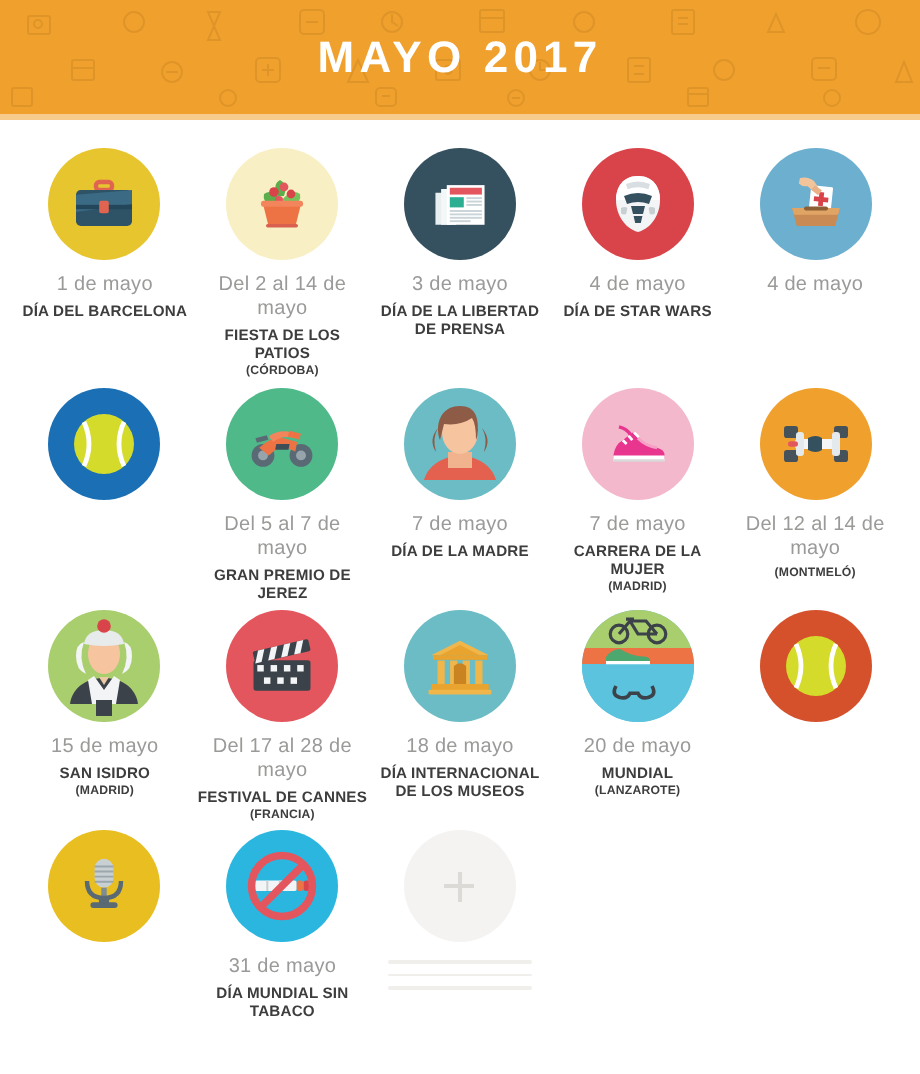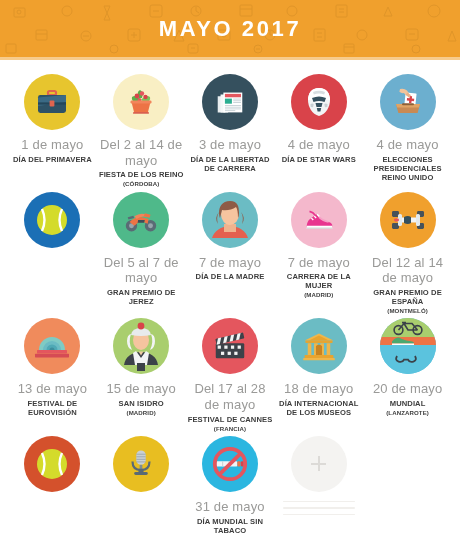--- a/index.html
+++ b/index.html
@@ -48,21 +48,21 @@
   }
   .badge{
     width:56px;height:56px;border-radius:50%;
     position:relative;overflow:hidden;
     display:flex;align-items:center;justify-content:center;
     margin-bottom:7px;
   }
   .badge svg{display:block;}
   .caption{text-align:center;line-height:1.2;}
   .date{
-    color:#9a9a98;font-size:13px;letter-spacing:.15px;
+    color:#9a9a98;font-size:10px;letter-spacing:.15px;
     display:block;margin-bottom:2px;text-align:center;
   }
   .name{
     color:#3d3d3d;font-size:7.6px;font-weight:bold;
     letter-spacing:.1px;display:block;
   }
   .place{
     color:#3d3d3d;font-size:6.1px;font-weight:bold;
     letter-spacing:.1px;display:block;margin-top:1px;
   }
@@ -149,21 +149,21 @@
         <svg width="36" height="36" viewBox="0 0 36 36">
           <rect x="14" y="7" width="8" height="4" rx="1.6" fill="none" stroke="#E0644F" stroke-width="2.2"></rect>
           <rect x="4" y="11" width="28" height="18" rx="2.4" fill="#2E5266"></rect>
           <path d="M4 13.4 L32 11 v7 L4 22 z" fill="#3B6A85"></path>
           <rect x="4" y="18.4" width="28" height="2.2" fill="#24465a"></rect>
           <rect x="15.6" y="16.4" width="4.8" height="6.2" rx="1" fill="#E0644F"></rect>
         </svg>
       </div>
       <div class="caption">
         <span class="date">1 de mayo</span>
-        <span class="name">DÍA DEL PRIMAVERA</span>
+        <span class="name">DÍA DEL BARCELONA</span>
 
       </div>
     </div>
 
     <div class="cell">
       <div class="badge" style="background:#F9EFC4">
         <svg width="36" height="36" viewBox="0 0 36 36">
           <path d="M18 16 q-5 -6 -9 -3 q-1 4 4 6 z" fill="#5BAE4A"></path>
           <path d="M18 16 q5 -6 9 -3 q1 4 -4 6 z" fill="#77C35B"></path>
           <path d="M16 14 q-3 -6 1 -8 q4 2 2 8 z" fill="#5BAE4A"></path>
@@ -171,21 +171,21 @@
           <circle cx="19" cy="9.5" r="2.2" fill="#E4565E"></circle>
           <circle cx="22.5" cy="13" r="2.2" fill="#D9434A"></circle>
           <circle cx="16.5" cy="16" r="2" fill="#E4565E"></circle>
           <path d="M8.5 18 h19 l-2.5 10 h-14 z" fill="#ED7345"></path>
           <rect x="7.5" y="16.4" width="21" height="3" rx="1.2" fill="#F2855B"></rect>
           <rect x="10" y="28" width="16" height="1.8" rx="0.9" fill="#D9604F"></rect>
         </svg>
       </div>
       <div class="caption">
         <span class="date">Del 2 al 14 de mayo</span>
-        <span class="name">FIESTA DE LOS REINO</span>
+        <span class="name">FIESTA DE LOS PATIOS</span>
         <span class="place">(CÓRDOBA)</span>
       </div>
     </div>
 
     <div class="cell">
       <div class="badge" style="background:#35505E">
         <svg width="34" height="34" viewBox="0 0 36 36">
           <path d="M5 12 h8 v17 h-8 z" fill="#E9EEF0"></path>
           <path d="M8 10 h8 v19 h-8 z" fill="#F4F7F8"></path>
           <rect x="11" y="8" width="20" height="21" fill="#FFFFFF"></rect>
@@ -197,21 +197,21 @@
             <rect x="21.4" y="18" width="8.2" height="1"></rect>
             <rect x="12.6" y="21.2" width="17" height="1"></rect>
             <rect x="12.6" y="23" width="17" height="1"></rect>
             <rect x="12.6" y="24.8" width="17" height="1"></rect>
             <rect x="12.6" y="26.6" width="11" height="1"></rect>
           </g>
         </svg>
       </div>
       <div class="caption">
         <span class="date">3 de mayo</span>
-        <span class="name">DÍA DE LA LIBERTAD DE CARRERA</span>
+        <span class="name">DÍA DE LA LIBERTAD DE PRENSA</span>
 
       </div>
     </div>
 
     <div class="cell">
       <div class="badge" style="background:#D9434A">
         <svg width="36" height="36" viewBox="0 0 36 36">
           <path d="M18 4 C10.5 4 7 9.5 7 16 c0 7 4 14 11 16 c7 -2 11 -9 11 -16 C29 9.5 25.5 4 18 4 z" fill="#F2F4F5"></path>
           <path d="M18 4 C10.5 4 7 9.5 7 16 h22 C29 9.5 25.5 4 18 4 z" fill="#FFFFFF"></path>
           <path d="M11 14 q7 -3 14 0 l-1.5 4 q-5.5 -2 -11 0 z" fill="#35505E"></path>
@@ -239,21 +239,20 @@
           </g>
           <path d="M6 20 h24 l-2.4 9 h-19.2 z" fill="#C98A53"></path>
           <path d="M6 20 h24 l-1 3.4 h-22 z" fill="#E0A465"></path>
           <rect x="12" y="19.2" width="12" height="2" rx="1" fill="#8E5F35"></rect>
           <path d="M10 5 q4 -1 7 1.5 l2 3 l-2.6 2 l-2.6 -2.4 q-2.6 .4 -4.4 -1.4 z" fill="#F2C49B"></path>
           <path d="M17.6 8.6 l3.4 2.6 l-2 2.4 l-3.6 -2.8 z" fill="#EAB188"></path>
         </svg>
       </div>
       <div class="caption">
         <span class="date">4 de mayo</span>
-        <span class="name">ELECCIONES PRESIDENCIALES REINO UNIDO</span>
 
       </div>
     </div>
 
     <div class="cell">
       <div class="badge" style="background:#1B6FB5">
         <svg width="40" height="40" viewBox="0 0 40 40">
           <circle cx="20" cy="20" r="15" fill="#D4DB2B"></circle>
           <path d="M10 9 q5 11 0 22" fill="none" stroke="#FFFFFF" stroke-width="2.4"></path>
           <path d="M30 9 q-5 11 0 22" fill="none" stroke="#FFFFFF" stroke-width="2.4"></path>
@@ -327,42 +326,24 @@
           <rect x="29" y="23" width="7" height="6" rx="1.4" fill="#46525A"></rect>
           <rect x="9" y="17.5" width="23" height="5" rx="2.4" fill="#F2F4F5"></rect>
           <rect x="10" y="14" width="4" height="12" rx="1.6" fill="#E4EAEC"></rect>
           <rect x="28" y="14" width="4" height="12" rx="1.6" fill="#E4EAEC"></rect>
           <path d="M16 17 q4 -2 7 0 v6 q-3 2 -7 0 z" fill="#35505E"></path>
           <rect x="6" y="18.6" width="5" height="2.8" rx="1.4" fill="#E4565E"></rect>
         </svg>
       </div>
       <div class="caption">
         <span class="date">Del 12 al 14 de mayo</span>
-        <span class="name">GRAN PREMIO DE ESPAÑA</span>
         <span class="place">(MONTMELÓ)</span>
       </div>
     </div>
 
-    <div class="cell">
-      <div class="badge" style="background:#F08B5C">
-        <svg width="40" height="40" viewBox="0 0 40 40">
-          <path d="M7 24 a13 13 0 0 1 26 0 z" fill="#7FCBC4"></path>
-          <path d="M11 24 a9 9 0 0 1 18 0 z" fill="#6BBCC4"></path>
-          <path d="M14.5 24 a5.5 5.5 0 0 1 11 0 z" fill="#4FA9B5"></path>
-          <path d="M17.5 24 a2.5 2.5 0 0 1 5 0 z" fill="#3E8E9C"></path>
-          <rect x="5" y="24" width="30" height="3.4" rx="0.6" fill="#E4565E"></rect>
-          <rect x="3" y="27.8" width="34" height="3.6" rx="0.6" fill="#D64B54"></rect>
-        </svg>
-      </div>
-      <div class="caption">
-        <span class="date">13 de mayo</span>
-        <span class="name">FESTIVAL DE EUROVISIÓN</span>
-
-      </div>
-    </div>
 
     <div class="cell">
       <div class="badge" style="background:#A9CE6E">
         <svg width="56" height="56" viewBox="0 0 56 56">
           <path d="M28 34 c-9 0 -16 5 -17 13 h34 c-1 -8 -8 -13 -17 -13 z" fill="#3C4249"></path>
           <path d="M23 33 l5 7 l5 -7 l3 2 l-2 12 h-12 l-2 -12 z" fill="#F2F4F5"></path>
           <path d="M25.5 33.5 l2.5 4 l2.5 -4 l-5 0 z" fill="#EDCBA2"></path>
           <ellipse cx="28" cy="22" rx="8" ry="10" fill="#F6C49F"></ellipse>
           <path d="M18 16 q-3 8 1 16 q-5 -2 -5 -9 q0 -6 4 -7 z" fill="#F2F4F5"></path>
           <path d="M38 16 q3 8 -1 16 q5 -2 5 -9 q0 -6 -4 -7 z" fill="#F2F4F5"></path>

